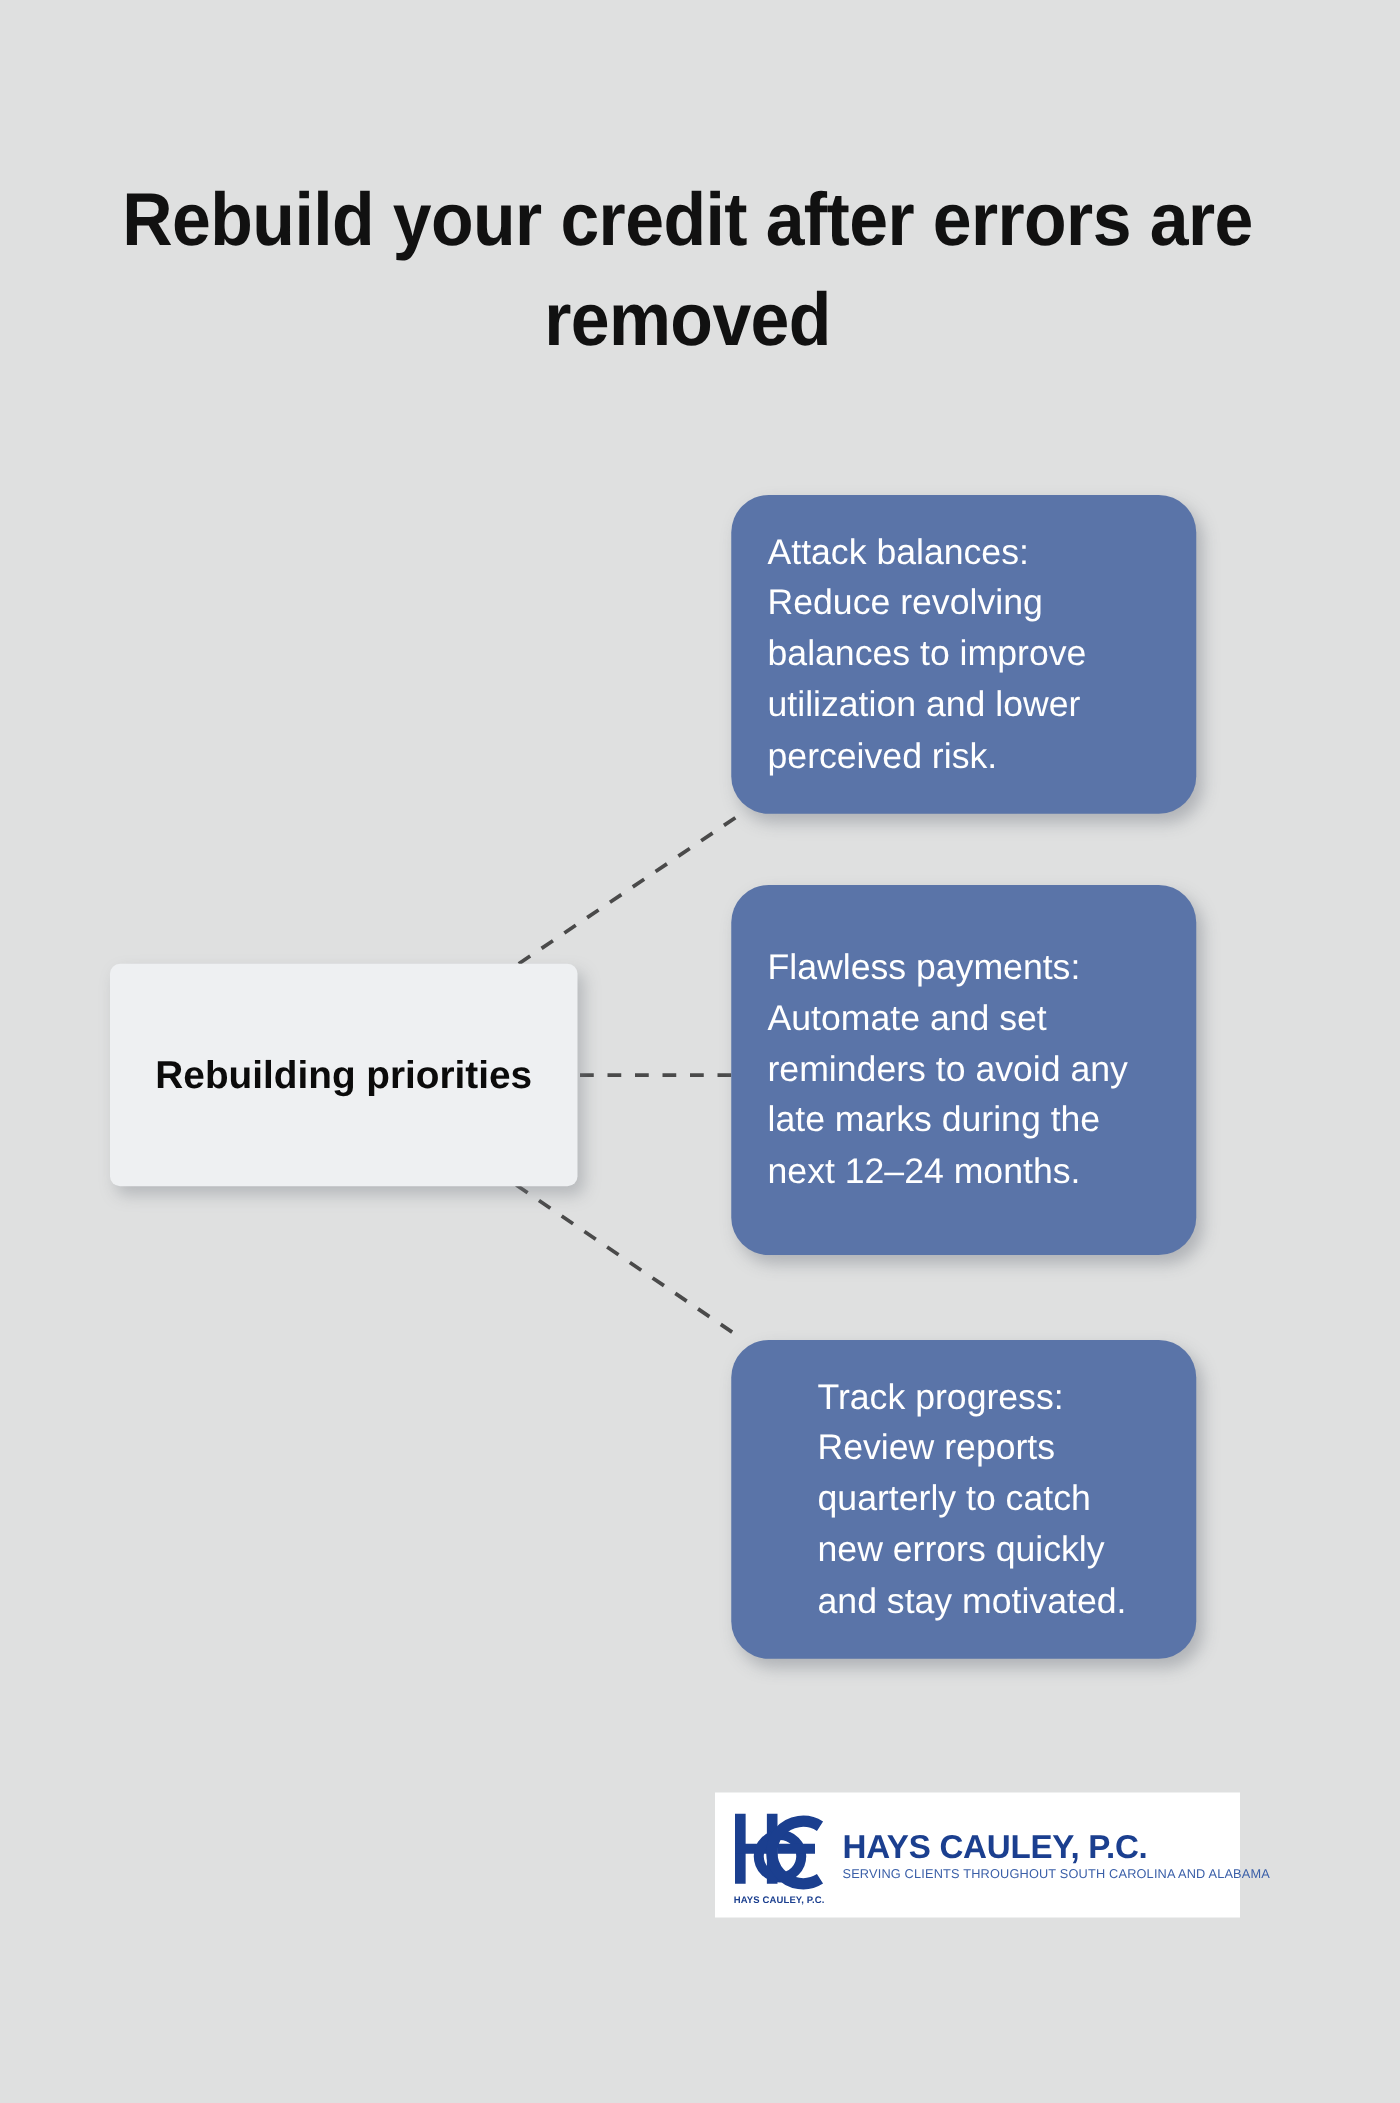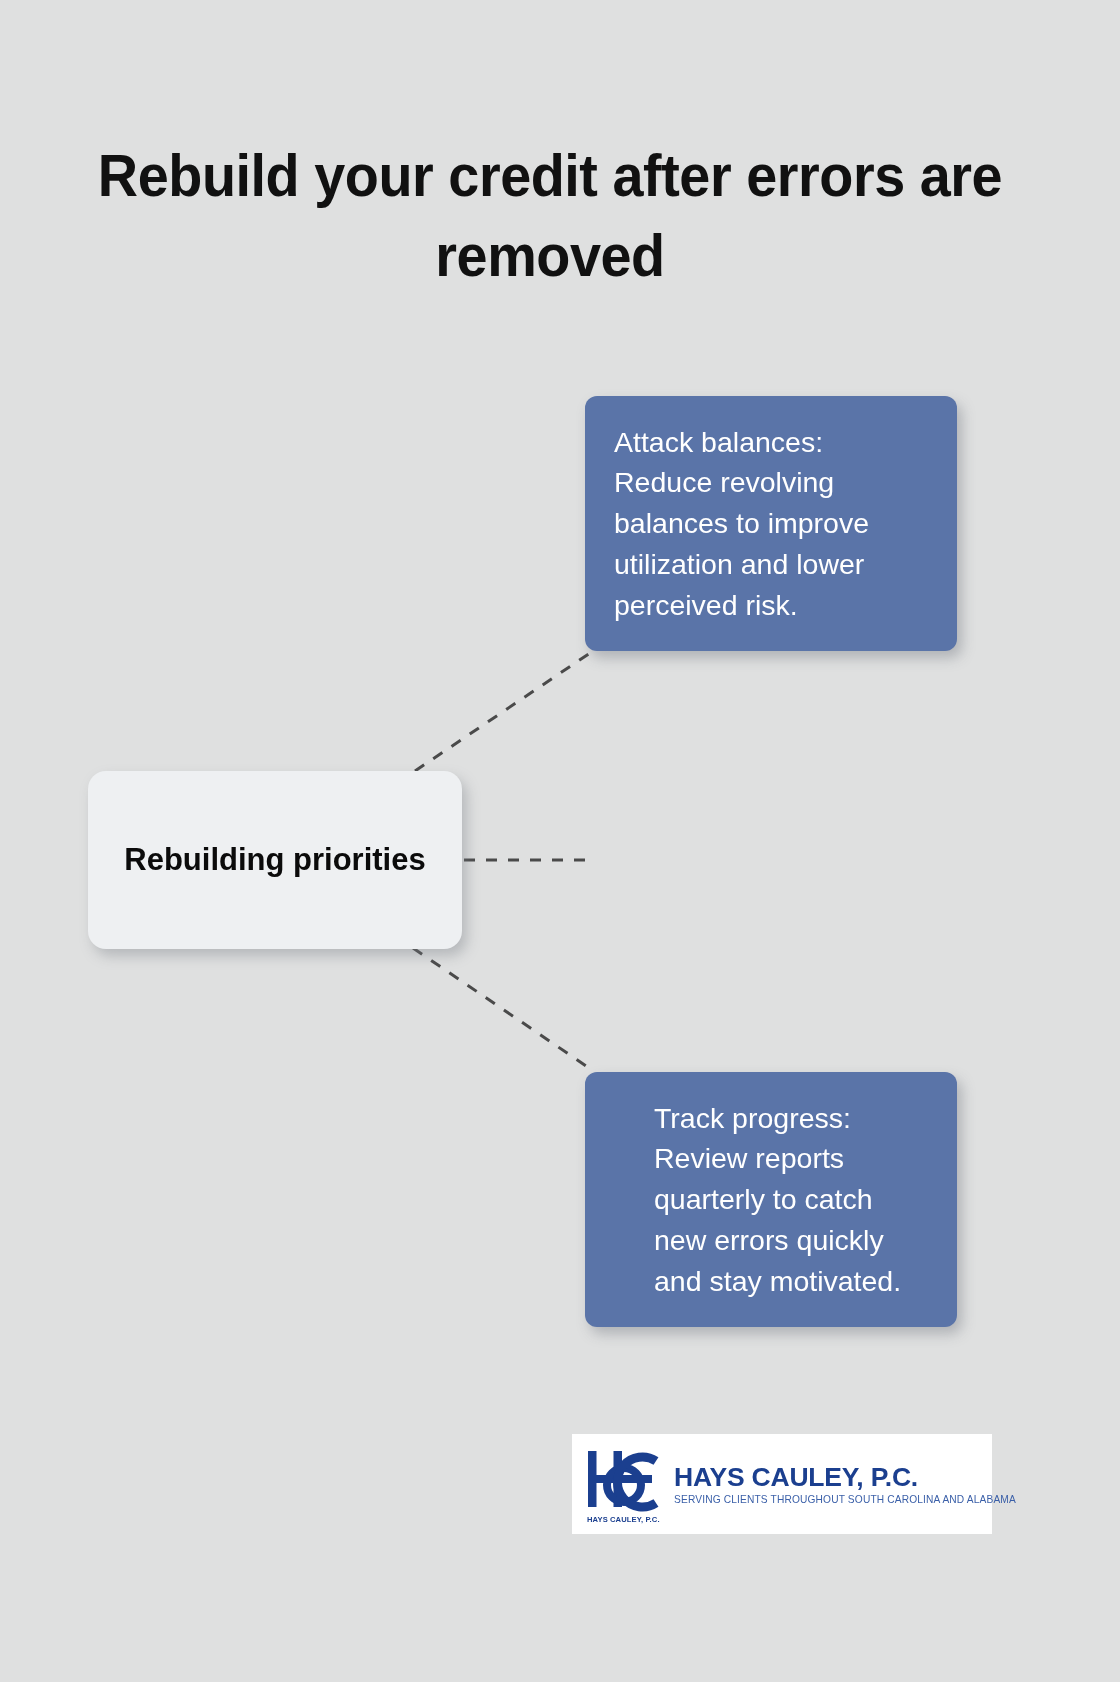--- a/index.html
+++ b/index.html
@@ -49,41 +49,41 @@
   }
 
   
   .center-node {
     position: absolute;
     left: 88px;
     top: 771px;
     width: 374px;
     height: 178px;
     background: #eef0f2;
-    border-radius: 18px;
+    border-radius: 8px;
     box-shadow: 5px 7px 13px rgba(120,125,132,0.40);
     display: flex;
     align-items: center;
     justify-content: center;
     box-sizing: border-box;
     padding: 0 26px;
   }
   .center-node-label {
     text-align: center;
     font-size: 31px;
     font-weight: bold;
     line-height: 1.47;
     color: #0b0b0b;
   }
 
   
   .branch-card {
     position: absolute;
     background: #5a74a8;
-    border-radius: 12px;
+    border-radius: 30px;
     box-shadow: 5px 7px 13px rgba(120,125,132,0.45);
     box-sizing: border-box;
     display: flex;
     align-items: center;
   }
   .branch-card-text {
     color: #ffffff;
     font-size: 28.5px;
     line-height: 1.43;
     padding: 0 28px 0 29px;
@@ -159,20 +159,23 @@
   </svg>
 
   <div class="center-node">
     <div class="center-node-label">Rebuilding priorities</div>
   </div>
 
   <div class="branch-card" id="card-0">
     <div class="branch-card-text">Attack balances: Reduce revolving balances to improve utilization and lower perceived risk.</div>
   </div>
 
+  <div class="branch-card" id="card-1">
+    <div class="branch-card-text">Flawless payments: Automate and set reminders to avoid any late marks during the next 12–24 months.</div>
+  </div>
 
   <div class="branch-card" id="card-2">
     <div class="branch-card-text">Track progress: Review reports quarterly to catch new errors quickly and stay motivated.</div>
   </div>
 
   <div class="logo-box">
     <div class="logo-mark">
       <svg width="78" height="66" viewBox="0 0 78 66">
 
         <rect x="2" y="4" width="8.5" height="56" fill="#1b3f8f"></rect>

